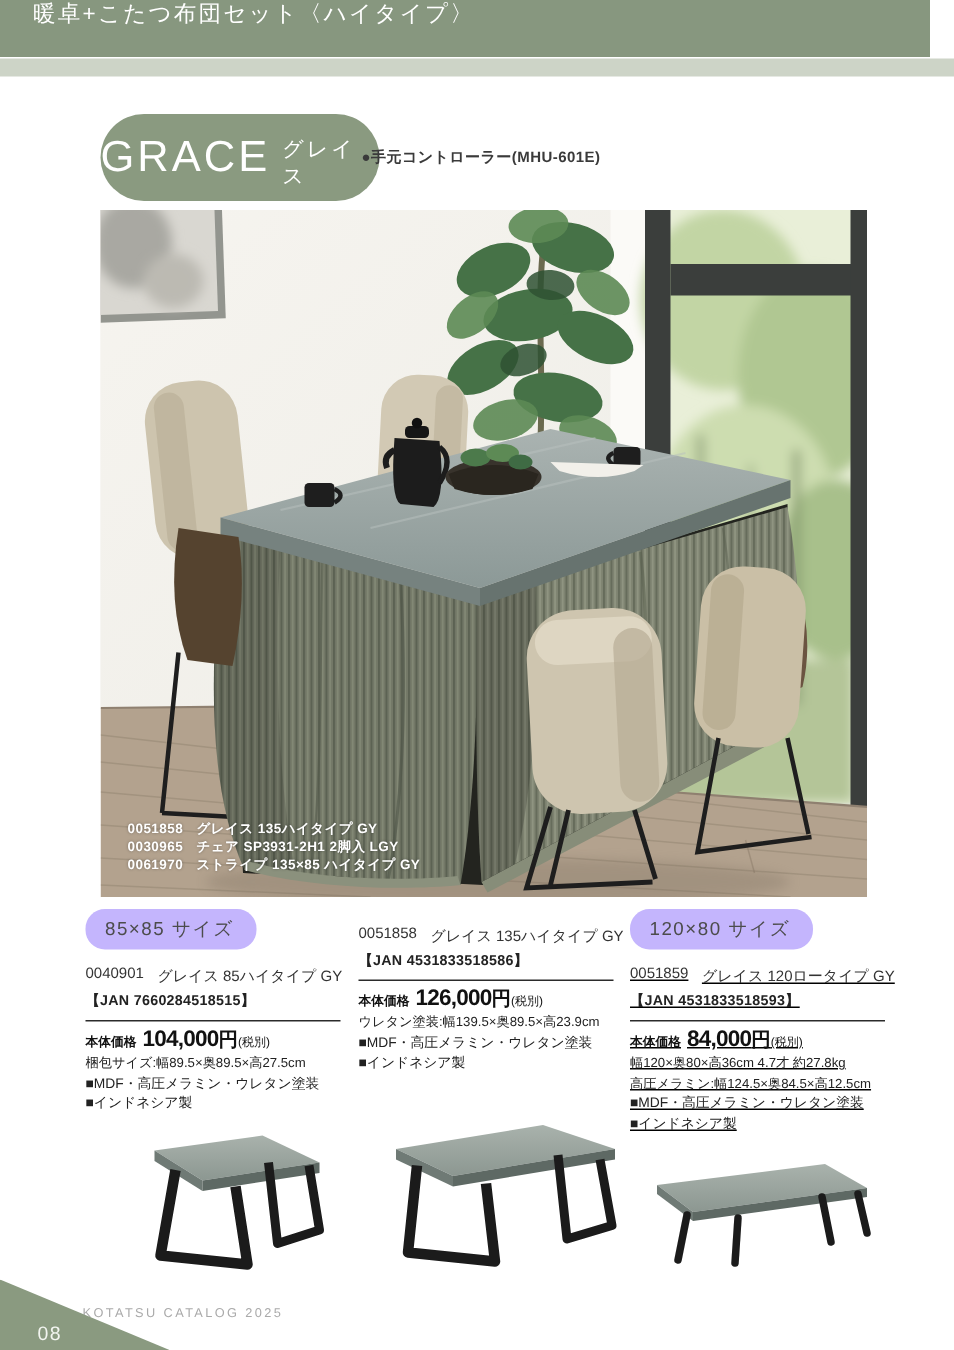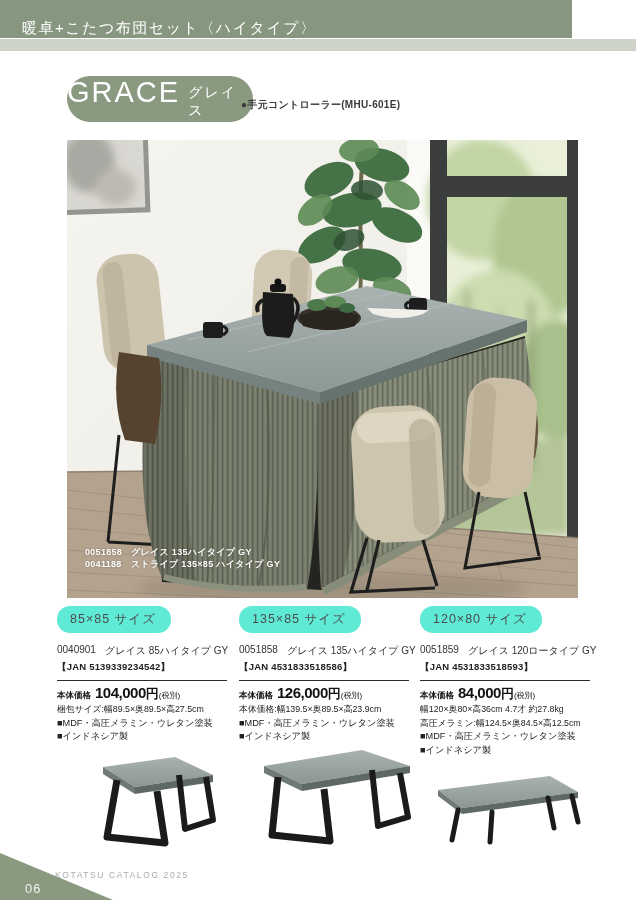--- a/index.html
+++ b/index.html
@@ -1,41 +1,41 @@
 <!DOCTYPE html>
 <html><head>
 <meta charset="utf-8">
 <style>
   * { margin:0; padding:0; box-sizing:border-box; }
   html,body { background:#ffffff; }
   body { font-family:"Liberation Sans","DejaVu Sans",sans-serif; }
   .page { position:relative; width:636px; height:900px; background:#fff; overflow:hidden; margin:0 auto; }
 
   
-  .header-bar { position:absolute; left:0; top:0; width:572px; height:38px; background:#87977f; display:flex; align-items:flex-end; }
+  .header-bar { position:absolute; left:0; top:0; width:620px; height:38px; background:#87977f; display:flex; align-items:flex-start; }
   .header-bar span { color:#fff; font-size:15px; letter-spacing:1.5px; padding-left:22px; }
   .header-subbar { position:absolute; left:0; top:39px; width:636px; height:12px; background:#cdd4c7; }
 
   
-  .series-badge { position:absolute; left:67px; top:76px; width:186px; height:46px; background:#8a9a80; border-radius:29px; display:flex; justify-content:center; gap:8px; }
+  .series-badge { position:absolute; left:67px; top:76px; width:186px; height:58px; background:#8a9a80; border-radius:29px; display:flex; align-items:center; justify-content:center; gap:8px; }
   .series-en { color:#fff; font-size:29px; letter-spacing:2px; font-weight:400; }
   .series-jp { color:#fff; font-size:14px; letter-spacing:2px; padding-top:8px; }
   .controller-note { position:absolute; left:241px; top:98px; font-size:10px; color:#3a3a3a; letter-spacing:0.3px;font-weight:bold; }
 
   
   .photo { position:absolute; left:67px; top:140px; width:511px; height:458px; overflow:hidden; background:#f1efe9; }
   .photo svg { display:block; }
   .photo-captions { position:absolute; left:18px; top:406px; }
   .caption-row { display:flex; color:#fff; font-size:9px; line-height:12px; letter-spacing:0.3px; font-weight:600; text-shadow:0 0 2px rgba(0,0,0,0.35); }
   .caption-code { width:46px; }
 
   
   .product-col { position:absolute; top:606px; width:170px; }
-  .col-0 { left:57px; } .col-1 { left:239px; } .col-2 { left:420px; }
-  .size-badge { display:inline-block; background:#5eead4; border-radius:13px; padding:5px 15px 5px 13px; font-size:12.5px; color:#4c4c4c; letter-spacing:1px; }
+  .col-0 { left:57px; } .col-1 { left:239px; } .col-2 { left:420px;text-decoration:underline; }
+  .size-badge { display:inline-block; background:#c4b5fd; border-radius:13px; padding:5px 15px 5px 13px; font-size:12.5px; color:#4c4c4c; letter-spacing:1px; }
   .code-line { margin-top:11px; font-size:10px; color:#333; display:flex; gap:9px; white-space:nowrap; }
   .jan-line { margin-top:3px; font-size:9.5px; color:#222; font-weight:700; letter-spacing:0.2px; }
   .divider { border:none; border-top:1.6px solid #2b2b2b; margin:6px 0 3px 0; }
   .price-row { display:flex; align-items:baseline; white-space:nowrap;text-align:right; }
   .price-label { font-size:8.5px; font-weight:700; color:#111; margin-right:4px; }
   .price-value { font-size:15px; font-weight:700; color:#111; letter-spacing:-0.5px; }
   .price-unit { font-size:13px; font-weight:700; color:#111; }
   .price-tax { font-size:8px; color:#111; }
   .spec { font-size:8.8px; color:#222; line-height:1.55; white-space:nowrap; }
   .feature { font-size:9.2px; color:#222; line-height:1.5; white-space:nowrap; }
@@ -238,60 +238,63 @@
         <path d="M412,352 L398,428 L474,418 M458,352 L472,416" stroke="#1e1e1e" stroke-width="3" fill="none"></path>
       </g>
     </svg>
 
     <div class="photo-captions">
       <div class="caption-row">
         <span class="caption-code">0051858</span>
         <span>グレイス 135ハイタイプ GY</span>
       </div>
       <div class="caption-row">
-        <span class="caption-code">0041188</span>
+        <span class="caption-code">0030965</span>
+        <span>チェア SP3931-2H1 2脚入 LGY</span>
+      </div>
+      <div class="caption-row">
+        <span class="caption-code">0061970</span>
         <span>ストライプ 135×85 ハイタイプ GY</span>
       </div>
     </div>
   </div>
 
   <div class="product-col col-0">
     <span class="size-badge">85×85 サイズ</span>
     <div class="code-line">
       <span>0040901</span>
       <span>グレイス 85ハイタイプ GY</span>
     </div>
-    <div class="jan-line">【JAN 5139339234542】</div>
+    <div class="jan-line">【JAN 7660284518515】</div>
     <hr class="divider">
     <div class="price-row">
       <span class="price-label">本体価格</span>
       <span class="price-value">104,000</span>
       <span class="price-unit">円</span>
       <span class="price-tax">(税別)</span>
     </div>
     <div class="spec">梱包サイズ:幅89.5×奥89.5×高27.5cm</div>
     <div class="feature">■MDF・高圧メラミン・ウレタン塗装</div>
     <div class="feature">■インドネシア製</div>
   </div>
 
   <div class="product-col col-1">
-    <span class="size-badge">135×85 サイズ</span>
     <div class="code-line">
       <span>0051858</span>
       <span>グレイス 135ハイタイプ GY</span>
     </div>
     <div class="jan-line">【JAN 4531833518586】</div>
     <hr class="divider">
     <div class="price-row">
       <span class="price-label">本体価格</span>
       <span class="price-value">126,000</span>
       <span class="price-unit">円</span>
       <span class="price-tax">(税別)</span>
     </div>
-    <div class="spec">本体価格:幅139.5×奥89.5×高23.9cm</div>
+    <div class="spec">ウレタン塗装:幅139.5×奥89.5×高23.9cm</div>
     <div class="feature">■MDF・高圧メラミン・ウレタン塗装</div>
     <div class="feature">■インドネシア製</div>
   </div>
 
   <div class="product-col col-2">
     <span class="size-badge">120×80 サイズ</span>
     <div class="code-line">
       <span>0051859</span>
       <span>グレイス 120ロータイプ GY</span>
     </div>
@@ -342,15 +345,15 @@
         <path d="M30,62 L24,92"></path>
           <path d="M64,64 L62,94"></path>
           <path d="M120,50 L126,80"></path>
           <path d="M144,48 L150,74"></path>
       </g>
     </svg>
   </div>
 
   <span class="footer-catalog">KOTATSU CATALOG 2025</span>
   <div class="corner-triangle"></div>
-  <span class="corner-pagenum">06</span>
+  <span class="corner-pagenum">08</span>
 
 </div>
 
 </body></html>

